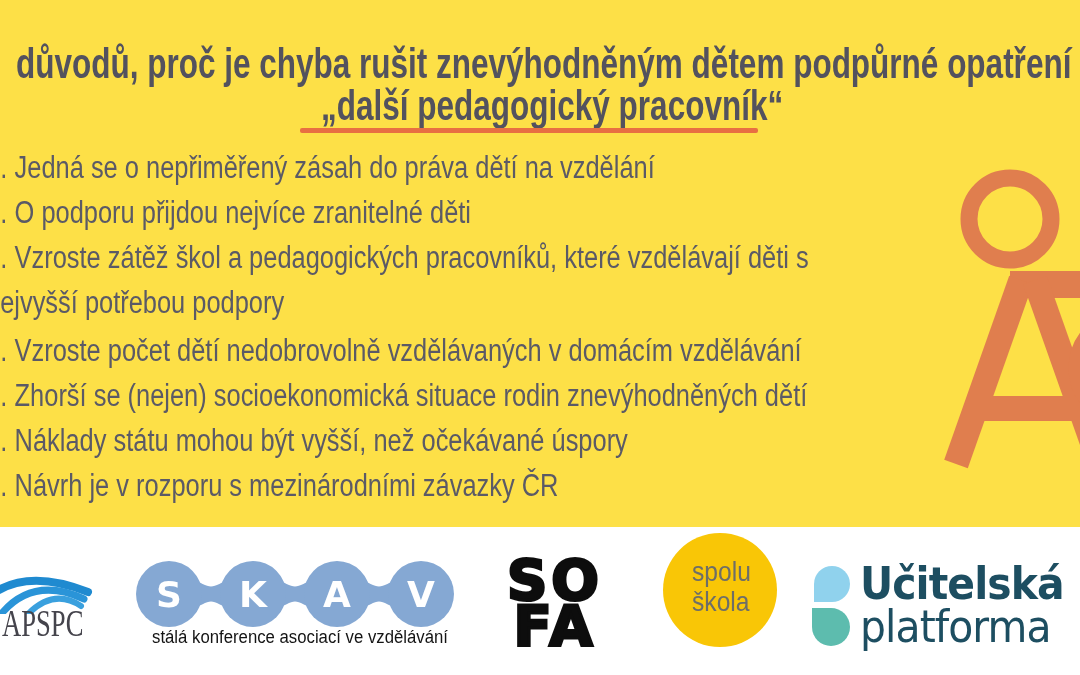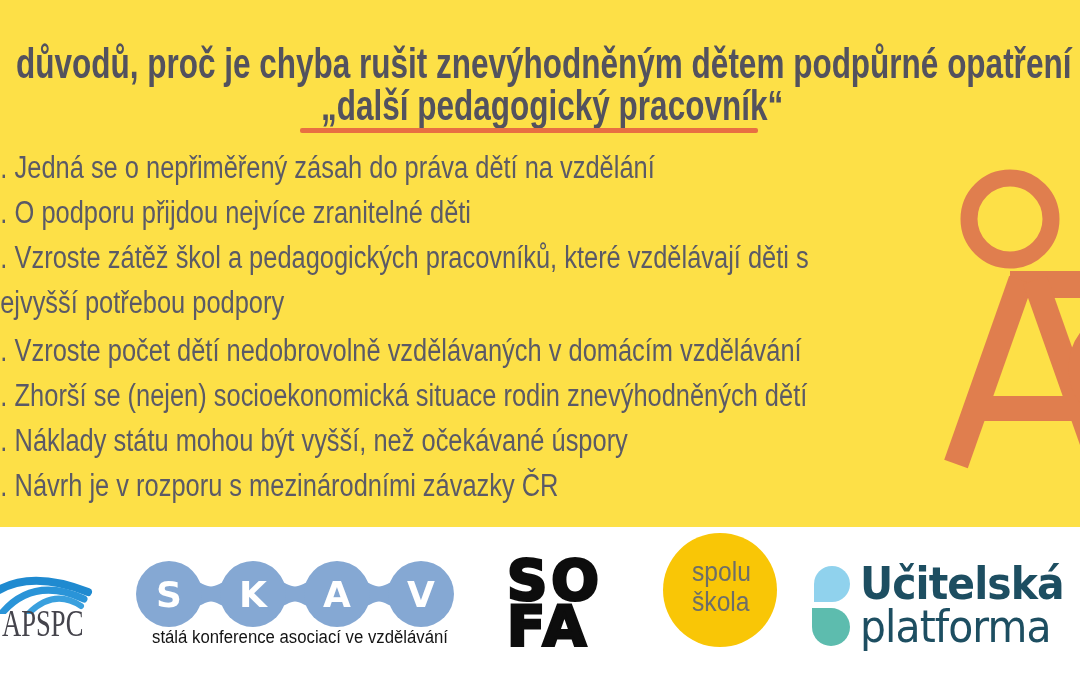--- a/index.html
+++ b/index.html
@@ -40,21 +40,21 @@
     font-size:37px;color:#45444c;transform:scaleX(0.72);transform-origin:left top;white-space:nowrap;
   }
   .skav-logo{position:absolute;left:133px;top:31px;}
   .skav-tagline{
     position:absolute;left:130px;top:100px;width:340px;text-align:center;
     font-size:18px;color:#141414;transform:scaleX(0.93);transform-origin:center top;white-space:nowrap;
   }
   .sofa{
     position:absolute;left:507px;top:30px;font-family:"DejaVu Sans",sans-serif;
     font-size:56px;font-weight:bold;line-height:46px;color:#0d0d0d;
-    -webkit-text-stroke:3px #0d0d0d;letter-spacing:4px;
+    -webkit-text-stroke:3px #0d0d0d;letter-spacing:4px;text-align:center;
   }
   .spolu-circle{
     position:absolute;left:663px;top:6px;width:114px;height:114px;border-radius:50%;
     background:#f9c606;
   }
   .spolu-text{
     position:absolute;left:29px;top:24px;font-size:28px;line-height:30px;color:#6e6e68;
     transform:scaleX(0.88);transform-origin:left top;white-space:nowrap;
   }
   .up-blob-blue{

